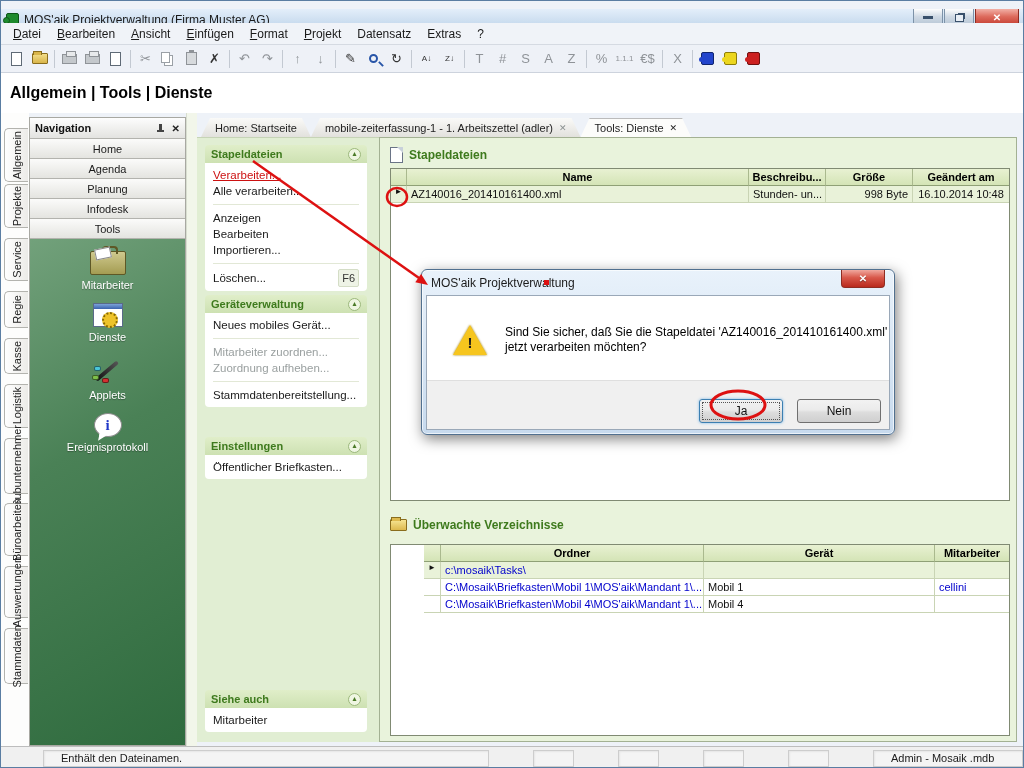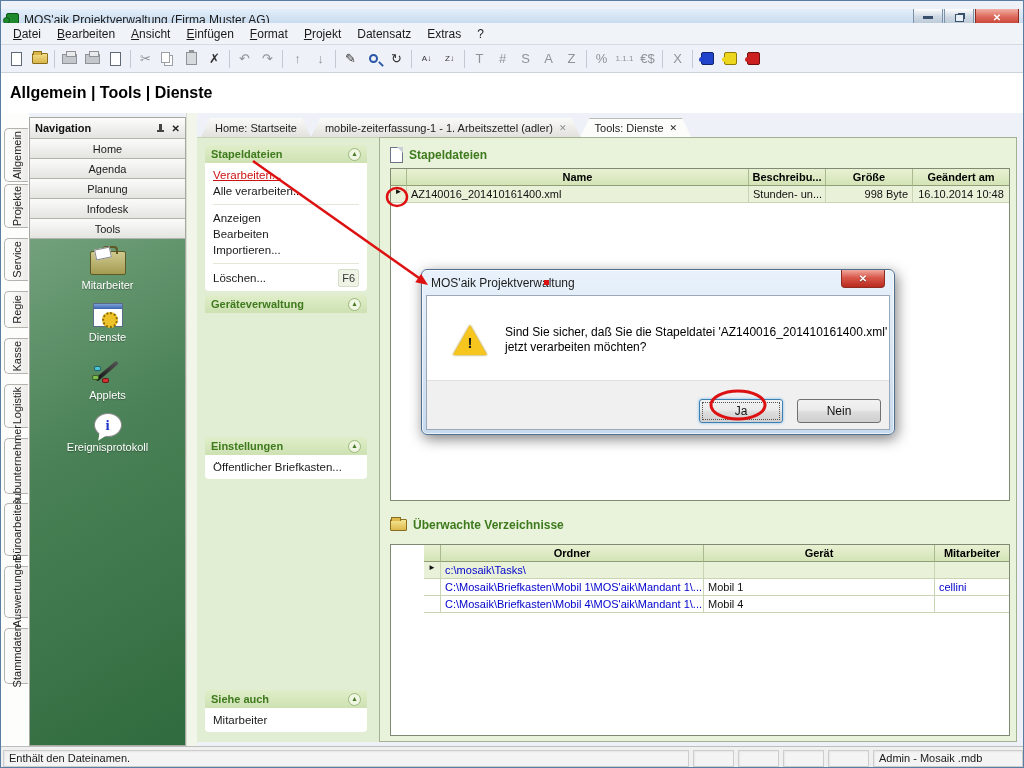--- a/index.html
+++ b/index.html
@@ -164,21 +164,21 @@
     background:linear-gradient(#f2f2f2,#ebebeb 45%,#dddddd 55%,#cfcfcf); border:1px solid #707070; border-radius:3px;
     display:flex; align-items:center; justify-content:center;margin-top:7px; }
   .dlg-btn::first-letter { text-decoration:underline; }
   .dlg-btn.default { border-color:#3c7fb1; outline:1px dotted #555; outline-offset:-4px; box-shadow:0 0 3px #7ab8e8; }
   .btn-ja { left:272px; } .btn-nein { left:370px; }
 
   
   .statusbar { position:absolute; left:0; top:745px; width:1024px; height:23px; background:#f0f0f0;
     border-top:1px solid #bdbdbd; display:flex; align-items:center; padding:0 2px; gap:4px; }
   .sb-panel { height:17px; border:1px solid #cdcdcd; box-shadow:inset 1px 1px 2px rgba(0,0,0,.06);
-    display:flex; align-items:center; padding:0 5px; font-size:11px; color:#1a1a1a; background:#f4f4f4; white-space:nowrap; }
+    display:flex; align-items:center; padding:0 17px; font-size:11px; color:#1a1a1a; background:#f4f4f4; white-space:nowrap;margin-left:40px; }
   .sb-main { flex:1; } .sb-small { width:41px; } .sb-admin { width:150px; }
 
   
   .annot { position:absolute; left:0; top:0; width:1024px; height:768px; pointer-events:none; z-index:90; }
 </style>
 </head>
 <body>
 
 <div class="screen">
 
@@ -389,20 +389,28 @@
       </div>
     </div>
 
     <div class="sec-header" style="top:157px;">
       <span>Geräteverwaltung</span>
         <span class="sp"></span>
       <div class="collapse-btn">
           <span>▴</span>
         </div>
     </div>
+    <div class="sec-box" style="top:175px;">
+      <span class="alink">Neues mobiles Gerät...</span>
+      <div class="asep"></div>
+      <span class="alink dis">Mitarbeiter zuordnen...</span>
+      <span class="alink dis">Zuordnung aufheben...</span>
+      <div class="asep"></div>
+      <span class="alink">Stammdatenbereitstellung...</span>
+    </div>
 
     <div class="sec-header" style="top:299px;">
       <span>Einstellungen</span>
         <span class="sp"></span>
       <div class="collapse-btn">
           <span>▴</span>
         </div>
     </div>
     <div class="sec-box" style="top:317px;">
       <span class="alink">Öffentlicher Briefkasten...</span>

